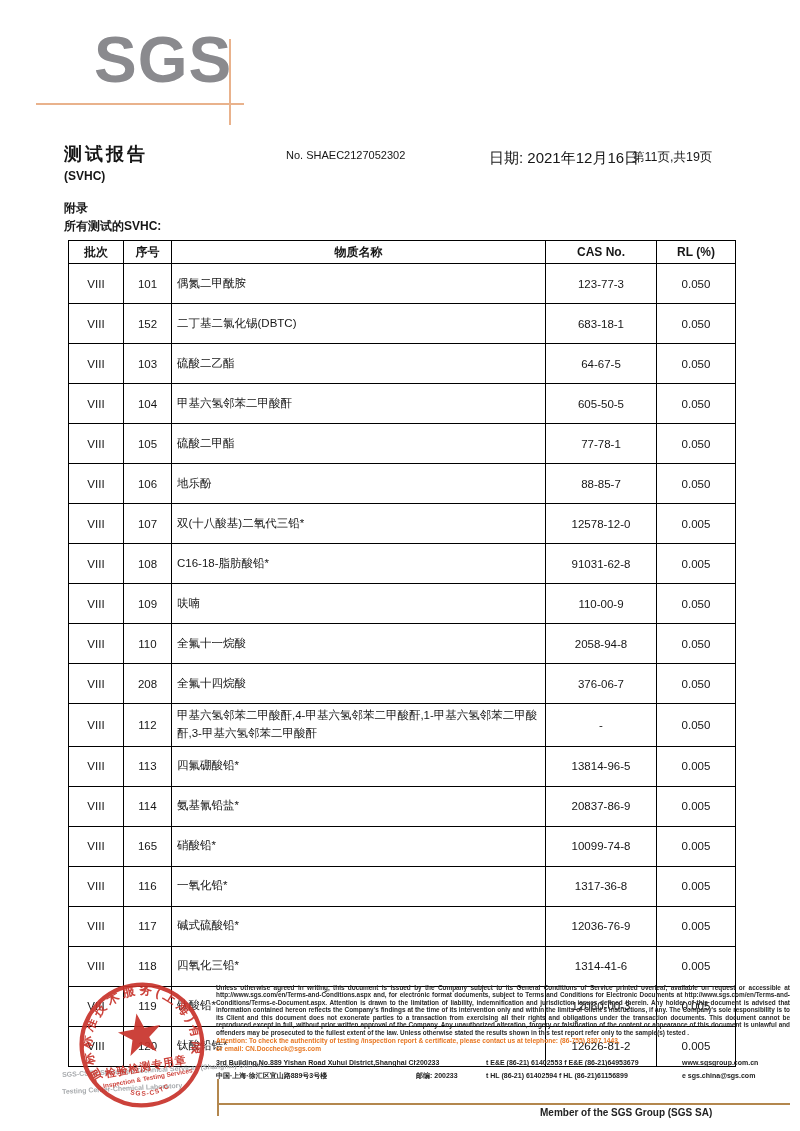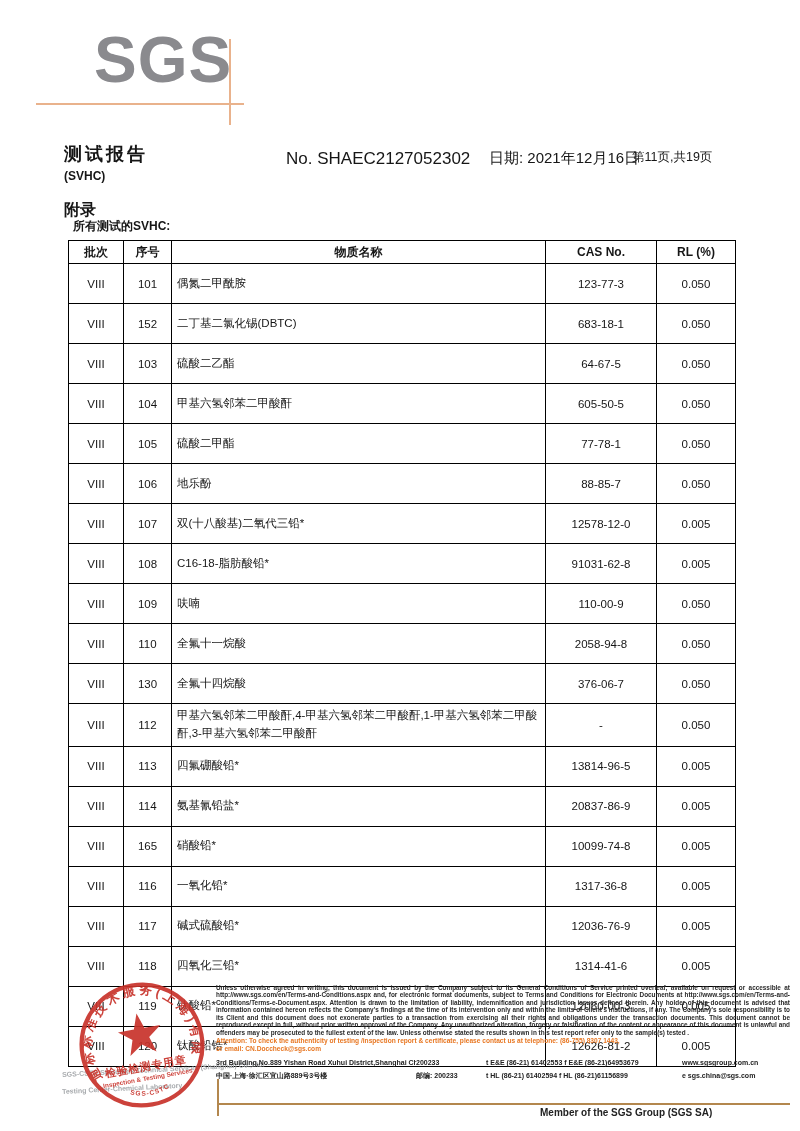--- a/index.html
+++ b/index.html
@@ -8,25 +8,25 @@
   .abs{position:absolute;}
 
   
   .logo{left:94px;top:28px;font-size:64px;font-weight:bold;color:#8a8a8e;
         letter-spacing:1px;line-height:1;z-index:1;}
   .hline-top{left:36px;top:103px;width:208px;height:2px;background:#e9b28c;z-index:2;}
   .vline-top{left:229px;top:39px;width:2px;height:86px;background:#e9b28c;z-index:2;}
 
   .t1{left:64px;top:142px;font-size:18px;font-weight:bold;letter-spacing:3px;}
   .t2{left:64px;top:169px;font-size:12px;font-weight:bold;}
-  .report-no{left:286px;top:149px;font-size:17px;}
+  .report-no{left:286px;top:149px;font-size:11px;}
   .rdate{left:489px;top:149px;font-size:15px;}
   .pginfo{left:632px;top:149px;font-size:12.5px;}
-  .appendix{left:64px;top:200px;font-size:16px;font-weight:bold;}
-  .subt{left:73px;top:218px;font-size:12px;font-weight:bold;}
+  .appendix{left:64px;top:200px;font-size:12px;font-weight:bold;}
+  .subt{left:64px;top:218px;font-size:12px;font-weight:bold;}
 
   
   table.svhc{position:absolute;left:68px;top:240px;width:667px;border-collapse:collapse;
              table-layout:fixed;}
   table.svhc th,table.svhc td{border:1px solid #000;overflow:hidden;}
   table.svhc th{height:22px;font-size:12px;font-weight:bold;text-align:center;padding:0 2px;}
   table.svhc td{height:33px;font-size:11.5px;text-align:center;padding:0 2px;}
   table.svhc td.name{text-align:left;padding:3px 5px;line-height:1.55;}
 
   
@@ -154,21 +154,21 @@
       </tr>
         <tr>
         <td>VIII</td>
         <td>110</td>
         <td class="name">全氟十一烷酸</td>
         <td>2058-94-8</td>
         <td>0.050</td>
       </tr>
         <tr>
         <td>VIII</td>
-        <td>130</td>
+        <td>208</td>
         <td class="name">全氟十四烷酸</td>
         <td>376-06-7</td>
         <td>0.050</td>
       </tr>
         <tr>
         <td>VIII</td>
         <td>112</td>
         <td class="name">甲基六氢邻苯二甲酸酐,4-甲基六氢邻苯二甲酸酐,1-甲基六氢邻苯二甲酸酐,3-甲基六氢邻苯二甲酸酐</td>
         <td>-</td>
         <td>0.050</td>

